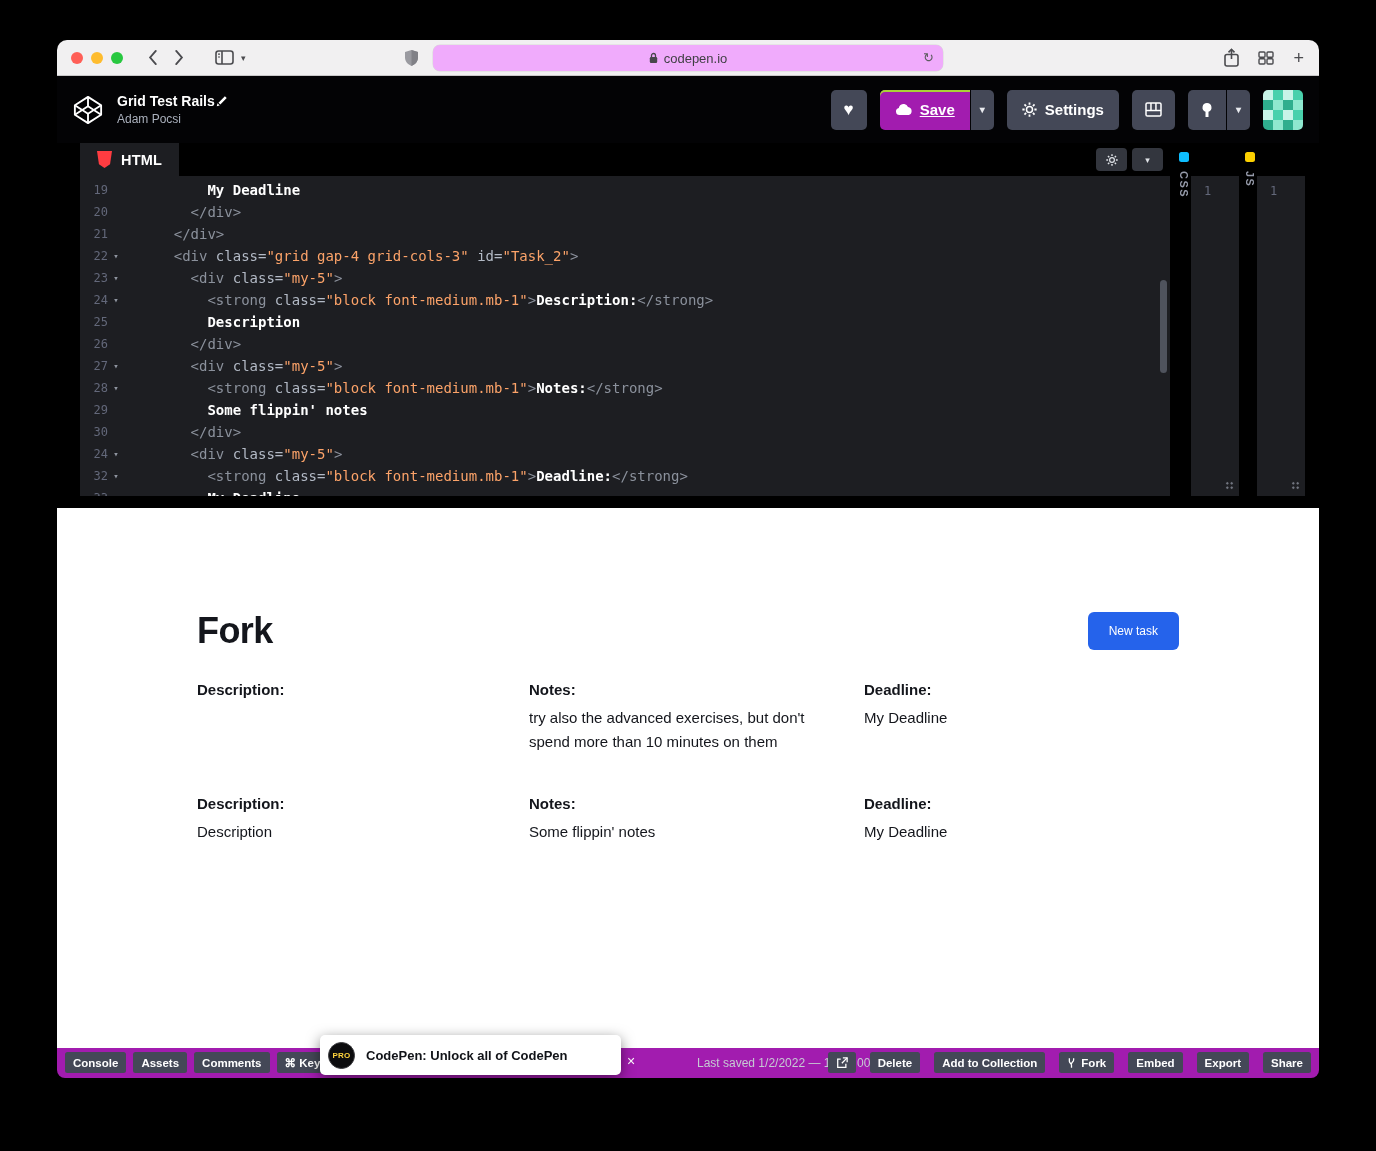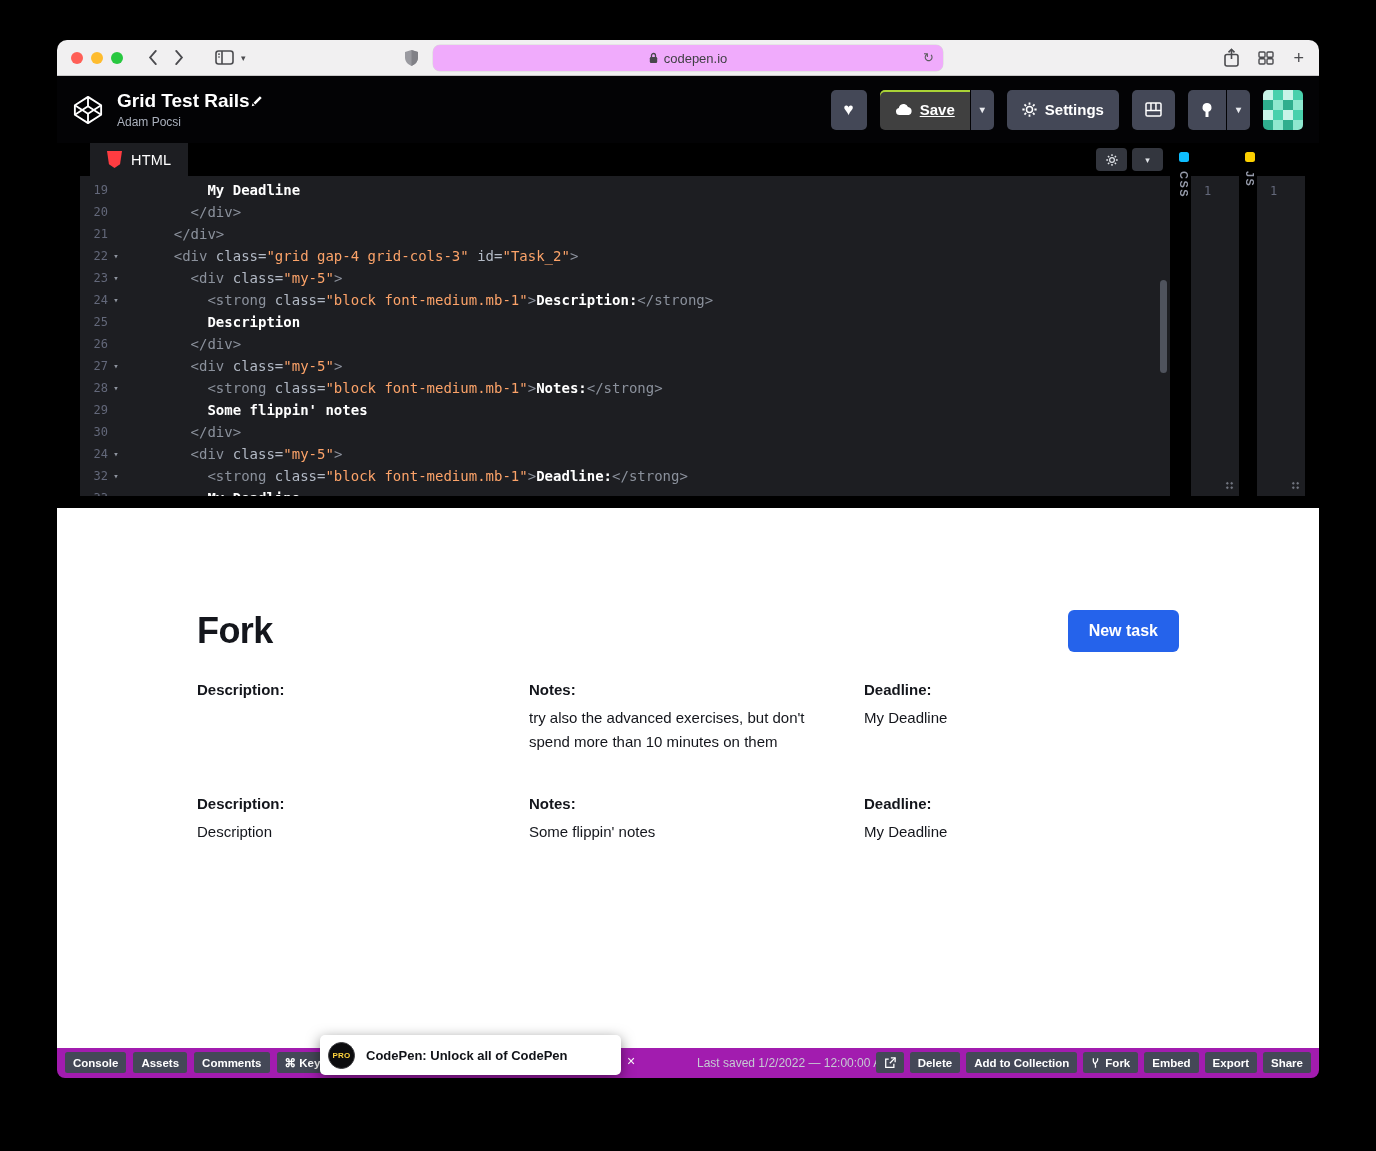--- a/index.html
+++ b/index.html
@@ -40,48 +40,48 @@
     display:flex; align-items:center; justify-content:center; gap:6px;
     color:#3f3f43; font-size:13px;
   }
   .refresh-btn { position:absolute; right:9px; top:5px; font-size:13px; color:#5c5c60; line-height:16px; }
   .right-icons { margin-left:auto; display:flex; align-items:center; gap:19px; padding-right:15px; }
   .plus-btn { font-size:18px; color:#4b4b4f; line-height:1; }
 
   
   .cp-header { height:67px; background:#030305; display:flex; align-items:center; padding:0 16px; }
   .logo { margin-right:14px; }
-  .pen-title { color:#fff; font-size:19px; font-weight:700; display:flex; align-items:center; gap:0; }
+  .pen-title { color:#fff; font-size:14px; font-weight:700; display:flex; align-items:center; gap:0; }
   .pen-author { color:#aab0bc; font-size:12px; margin-top:3px; }
   .header-actions { margin-left:auto; display:flex; align-items:center; gap:13px; }
   .hbtn {
     background:var(--btn-gray,#444857); color:#fff; height:40px; border-radius:5px;
     display:inline-flex; align-items:center; justify-content:center; gap:8px;
     font-size:15px; font-weight:700; padding:0 15px;
   }
   .icon-only { padding:0 13px; }
   .heart-glyph { font-size:17px; line-height:1; }
   .split { display:inline-flex; }
   .split .hbtn:first-child { border-radius:5px 0 0 5px; }
   .split .hbtn:last-child { border-radius:0 5px 5px 0; padding:0 9px; margin-left:1px; }
   .caret { font-size:10px; color:#e8eaee; line-height:1; }
-  .save-main { background:#404040; box-shadow:inset 0 2px 0 var(--save-highlight,#aad336);text-decoration:underline; }
+  .save-main { background:#a21caf; box-shadow:inset 0 2px 0 var(--save-highlight,#aad336);text-decoration:underline; }
   .avatar {
     width:40px; height:40px; border-radius:5px;
     background:conic-gradient(#49d0ac 25%, #8fe8cf 0 50%, #2fae8e 0 75%, #c8f4e8 0) 0 0/20px 20px;
   }
 
   
   .editor-region { position:relative; height:353px; background:#000; overflow:hidden; }
   .html-pane { position:absolute; left:23px; top:0; width:1090px; height:353px; }
   .tab-bar { height:33px; position:relative; display:flex; align-items:stretch; }
   .tab-html {
-    margin-left:10px; background:var(--editor-bg,#1d1e22);
+    background:var(--editor-bg,#1d1e22);
     display:flex; align-items:center; gap:9px; padding:0 17px;
-    color:#fff; font-weight:400; font-size:14.5px; letter-spacing:.2px;
+    color:#fff; font-weight:700; font-size:14.5px; letter-spacing:.2px;
   }
   .html-badge {
     width:15px; height:17px; background:var(--html-red,#ff3c41);
     clip-path:polygon(0 0, 100% 0, 87% 78%, 50% 100%, 13% 78%);
   }
   .tab-tools { position:absolute; right:7px; top:5px; display:flex; gap:5px; }
   .tool-btn {
     width:31px; height:23px; background:#33363e; border-radius:4px;
     display:flex; align-items:center; justify-content:center; color:#dfe2e7; font-size:9px;
   }
@@ -116,32 +116,32 @@
     background-image:radial-gradient(circle, #787d88 1px, transparent 1.3px);
     background-size:4.5px 4.5px;
   }
   .divider { height:12px; background:#000; }
 
   
   .preview { height:540px; background:#fff; padding:0 140px; color:#14161c; }
   .preview-head { display:flex; align-items:center; justify-content:space-between; padding-top:102px; }
   .preview-title { font-size:36px; font-weight:800; letter-spacing:-0.6px; }
   .new-task-btn {
-    background:var(--accent-blue,#2563eb); color:#fff; font-size:16px;
-    padding:12px 21px; border-radius:6px; font-weight:700;
+    background:var(--accent-blue,#2563eb); color:#fff; font-size:12px;
+    padding:12px 21px; border-radius:6px; font-weight:400;
   }
   .task-list { margin-top:29px; }
   .task-row { display:grid; grid-template-columns:332px 335px 1fr; margin-bottom:41px; }
   .task-label { font-size:15px; font-weight:700; margin-bottom:8px; }
   .task-value { font-size:15px; line-height:24px; max-width:312px; }
 
   
   .cp-footer { height:30px; background:#a21caf; position:relative; }
   .f-left { position:absolute; left:8px; top:4px; display:flex; gap:7px; }
-  .f-right { position:absolute; right:8px; top:4px; display:flex; gap:6px; }
+  .f-right { position:absolute; right:8px; top:4px; display:flex; gap:14px; }
   .fbtn {
     background:var(--btn-gray,#444857); color:#fff; font-size:11.5px; font-weight:700;
     height:21px; padding:0 8px; border-radius:2.5px;
     display:inline-flex; align-items:center; gap:5px; white-space:nowrap;
   }
   .pro-popup {
     position:absolute; left:263px; top:-13px; width:301px; height:40px;
     background:#fff; border-radius:5px; box-shadow:0 4px 14px rgba(0,0,0,.5);
     display:flex; align-items:center; gap:11px; padding-left:8px; z-index:4;
   }

